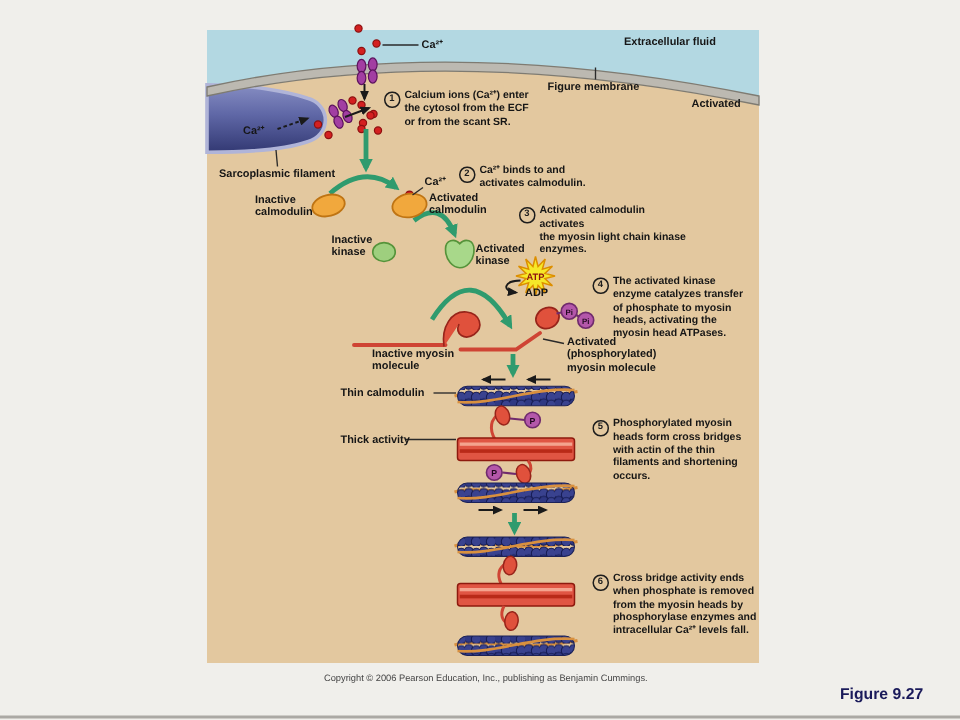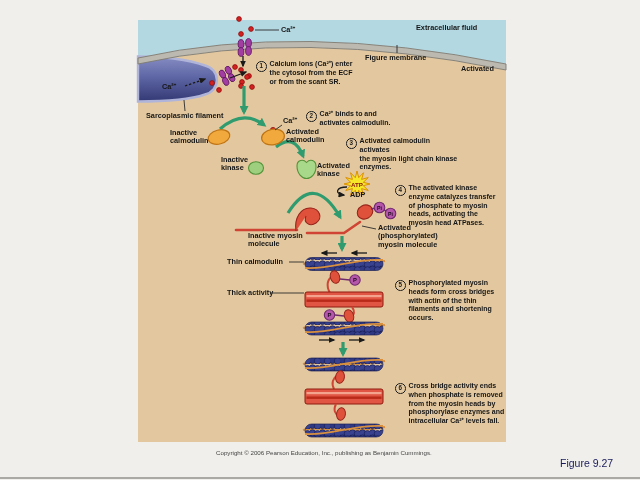--- a/index.html
+++ b/index.html
@@ -7,21 +7,21 @@
           font-family:"Liberation Sans",sans-serif;}
   svg{position:absolute;left:0;top:0;}
   .lbl{position:absolute;font-weight:bold;font-size:7.3px;line-height:8.4px;color:#161616;
        white-space:pre-line;}
   .step{position:absolute;display:flex;align-items:flex-start;width:115px;}
   .stepnum{flex:none;width:8.6px;height:8.6px;border:0.9px solid #1d1d1d;border-radius:50%;
            font-size:6.3px;line-height:8.6px;font-weight:bold;text-align:center;color:#1d1d1d;
            margin-right:3px;margin-top:1px;background:transparent;}
   .steptext{font-weight:bold;font-size:7px;line-height:8.8px;color:#161616;white-space:pre-line;}
   .copyright{position:absolute;font-size:6.2px;font-weight:normal;color:#454545;white-space:nowrap;}
-  .figcap{position:absolute;font-size:10.5px;font-weight:normal;color:#1a1a5a;white-space:nowrap;text-align:center;}
+  .figcap{position:absolute;font-size:10.5px;font-weight:bold;color:#1a1a5a;white-space:nowrap;text-align:center;}
   .bottom-edge{position:absolute;left:0;top:477px;width:640px;height:1.6px;background:#aba9a4;}
 </style>
 </head>
 <body>
 
 <div id="screen">
 
 <svg width="640" height="480" viewBox="0 0 640 480">
   <defs>
     <linearGradient id="srg" gradientUnits="userSpaceOnUse" x1="0" y1="54" x2="0" y2="104">

